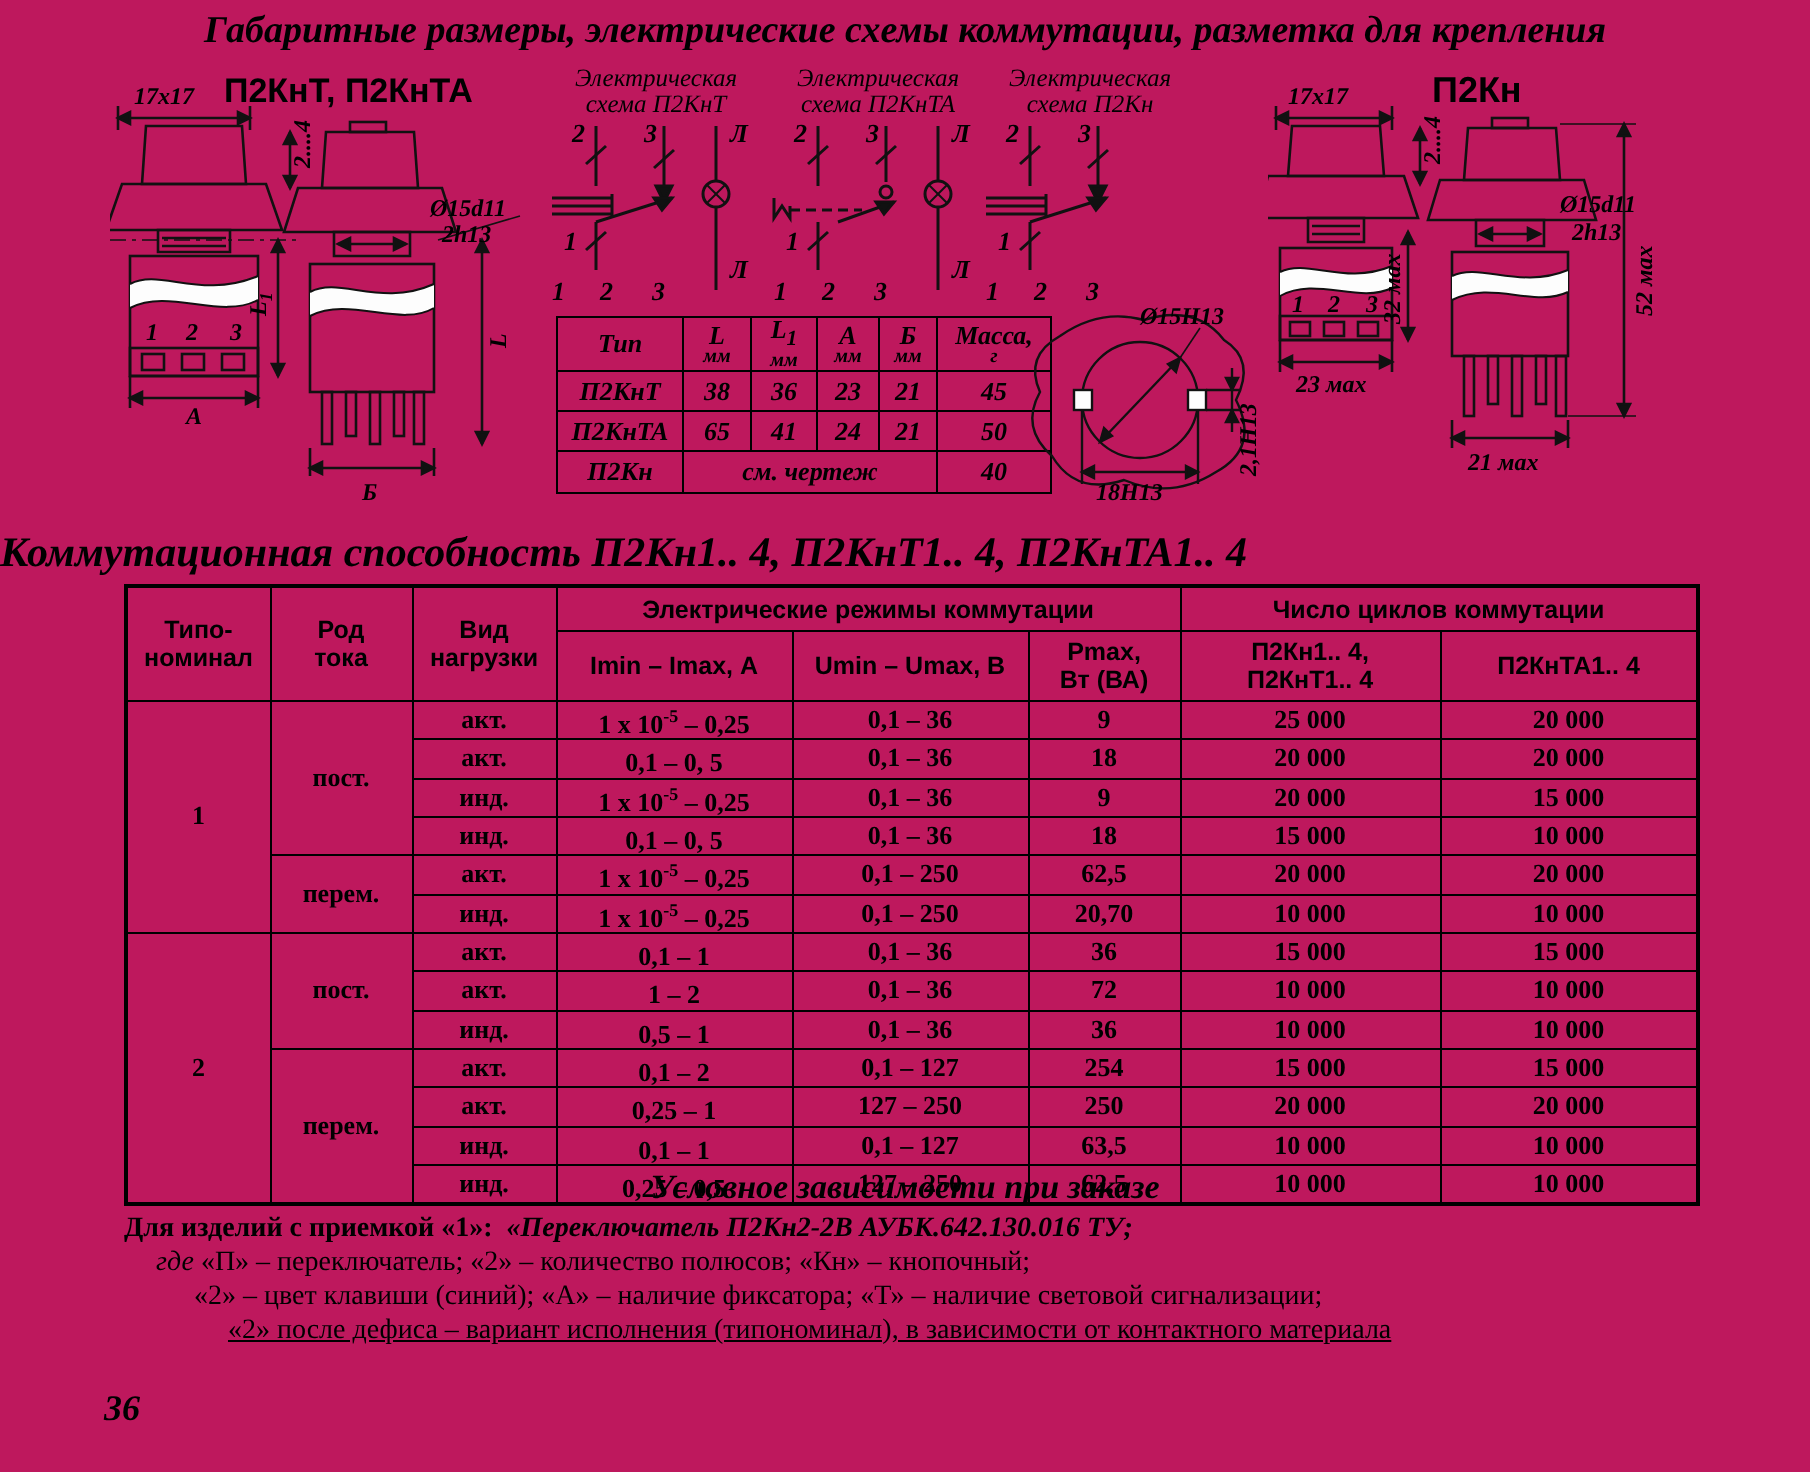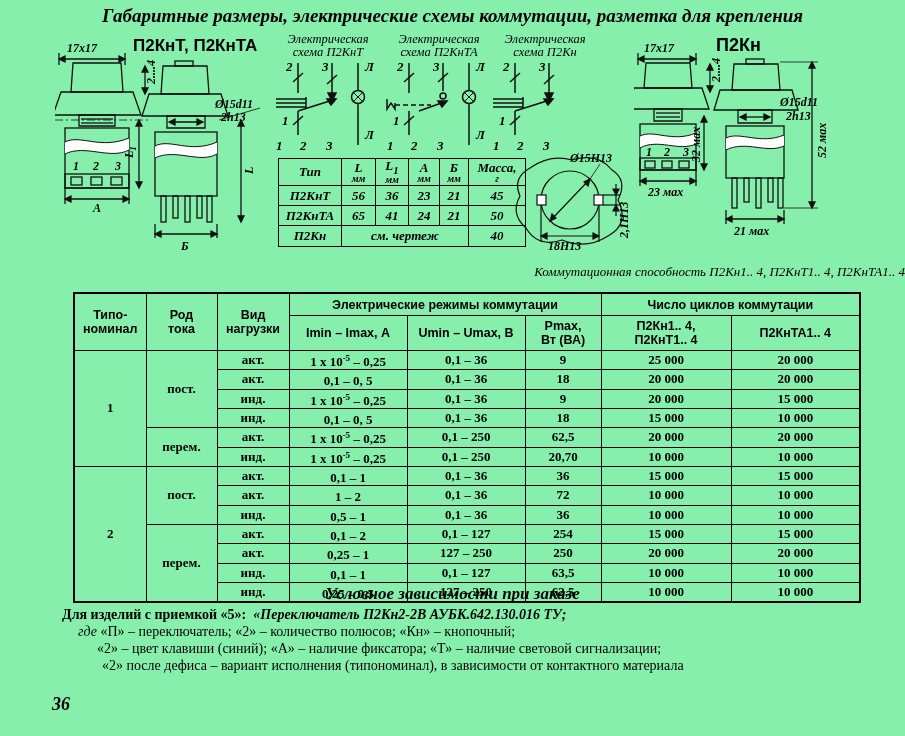--- a/index.html
+++ b/index.html
@@ -1,59 +1,59 @@
 <!DOCTYPE html>
 <html><head>
 <meta charset="utf-8">
 <style>
   html,body{margin:0;padding:0;background:#888;}
-  .page{width:905px;height:736px;position:relative;background:#86efac;color:#000;
+  .page{width:905px;height:736px;position:relative;background:#be185d;color:#000;
         font-family:"Liberation Serif",serif;overflow:hidden;}
   .abs{position:absolute;}
   .page-title{top:5px;left:0;width:100%;text-align:center;font-size:19px;
               font-weight:bold;font-style:italic;}
   .drawing-heading{font-family:"Liberation Sans",sans-serif;font-weight:bold;font-size:17px;}
   svg text{font-family:"Liberation Serif",serif;font-style:italic;font-weight:bold;
            font-size:12px;fill:#000;}
   svg .pin{font-size:12px;}
   svg .big{font-size:13px;}
   .scheme{width:112px;text-align:center;}
   .scheme-title{font-style:italic;font-size:12.5px;line-height:13px;}
   
   table.dims{border-collapse:collapse;font-weight:bold;font-style:italic;font-size:13px;}
   table.dims td,table.dims th{border:1.5px solid #000;text-align:center;padding:0;line-height:12px;}
   table.dims .unit{font-size:10px;display:block;line-height:9px;}
   
-  table.comm{border-collapse:collapse;font-size:13px;table-layout:fixed;margin-left:11px;}
+  table.comm{border-collapse:collapse;font-size:13px;table-layout:fixed;}
   table.comm td{border:1px solid #000;text-align:center;vertical-align:middle;
                 padding:0;font-weight:bold;height:17px;line-height:14px;}
   table.comm{border:2px solid #000;}
   table.comm .hd{font-family:"Liberation Sans",sans-serif;font-size:12.5px;line-height:14px;}
   table.comm sup{font-size:9px;}
-  .comm-title{top:264px;left:0;width:100%;text-align:right;font-size:13px;
-              font-weight:normal;font-style:italic;}
+  .comm-title{top:264px;left:0;width:100%;text-align:left;font-size:21px;
+              font-weight:bold;font-style:italic;}
   .footer-heading{top:584px;left:0;width:100%;text-align:center;font-size:17px;
                   font-weight:bold;font-style:italic;}
   .footer{top:606px;left:62px;width:800px;font-size:14px;line-height:17px;}
   .footer .b{font-weight:bold;}
   .footer .bi{font-weight:bold;font-style:italic;}
   .footer .i{font-style:italic;}
   .ind1{margin-left:16px;}
   .ind2{margin-left:35px;}
-  .ind3{margin-left:40px;}
+  .ind3{margin-left:52px;text-decoration:underline;}
   .page-num{top:694px;left:52px;font-size:18px;font-weight:bold;font-style:italic;}
 </style>
 </head>
 <body>
 
 <div class="page">
 
   <div class="abs page-title">Габаритные размеры, электрические схемы коммутации, разметка для крепления</div>
 
-  <div class="abs drawing-heading" style="top:36px;left:133px;">П2КнТ, П2КнТА</div>
+  <div class="abs drawing-heading" style="top:36px;left:112px;">П2КнТ, П2КнТА</div>
 
   <svg class="abs" style="top:38px;left:55px;" width="230" height="222" viewBox="0 0 230 222">
     <g stroke="#111" stroke-width="1.3" fill="none">
 
       <line x1="4" y1="21" x2="70" y2="21"></line>
       <path d="M4,21 l6,-3 v6 z M70,21 l-6,-3 v6 z" fill="#111"></path>
       <line x1="4" y1="15" x2="4" y2="27"></line>
         <line x1="70" y1="15" x2="70" y2="27"></line>
 
       <path d="M18,25 h48 l2,29 h-52 z"></path>
@@ -227,21 +227,21 @@
         <tr>
       <th style="width:62px;height:26px;">Тип</th>
       <th style="width:33px;"><span>L</span><span class="unit">мм</span></th>
       <th style="width:32px;margin-top:36px;"><span>L</span><sub>1</sub><span class="unit">мм</span></th>
       <th style="width:30px;"><span>А</span><span class="unit">мм</span></th>
       <th style="width:28px;"><span>Б</span><span class="unit">мм</span></th>
       <th style="width:56px;"><span>Масса,</span><span class="unit">г</span></th>
     </tr>
     <tr>
       <td style="height:19px;">П2КнТ</td>
-      <td>56</td>
+      <td>38</td>
       <td>36</td>
       <td>23</td>
       <td>21</td>
       <td>45</td>
     </tr>
     <tr>
       <td style="height:19px;text-align:center;">П2КнТА</td>
       <td>65</td>
       <td>41</td>
       <td>24</td>
@@ -489,21 +489,21 @@
       <td>127 – 250</td>
       <td>62,5</td>
       <td>10 000</td>
       <td>10 000</td>
     </tr>
   </tbody>
     </table>
 
   <div class="abs footer-heading">Условное зависимости при заказе</div>
   <div class="abs footer">
-    <div><span class="b">Для изделий с приемкой «5»:</span>&nbsp; <span class="bi">«Переключатель П2Кн2-2В  АУБК.642.130.016 ТУ;</span></div>
+    <div><span class="b">Для изделий с приемкой «1»:</span>&nbsp; <span class="bi">«Переключатель П2Кн2-2В  АУБК.642.130.016 ТУ;</span></div>
     <div class="ind1"><span class="i">где</span> <span>«П» – переключатель; «2» – количество полюсов; «Кн» – кнопочный;</span></div>
     <div class="ind2">«2» – цвет клавиши (синий); «А» – наличие фиксатора; «Т» – наличие световой сигнализации;</div>
     <div class="ind3">«2» после дефиса – вариант исполнения (типономинал), в зависимости от контактного материала</div>
   </div>
 
   <div class="abs page-num">36</div>
 
 </div>
 
 </body></html>

